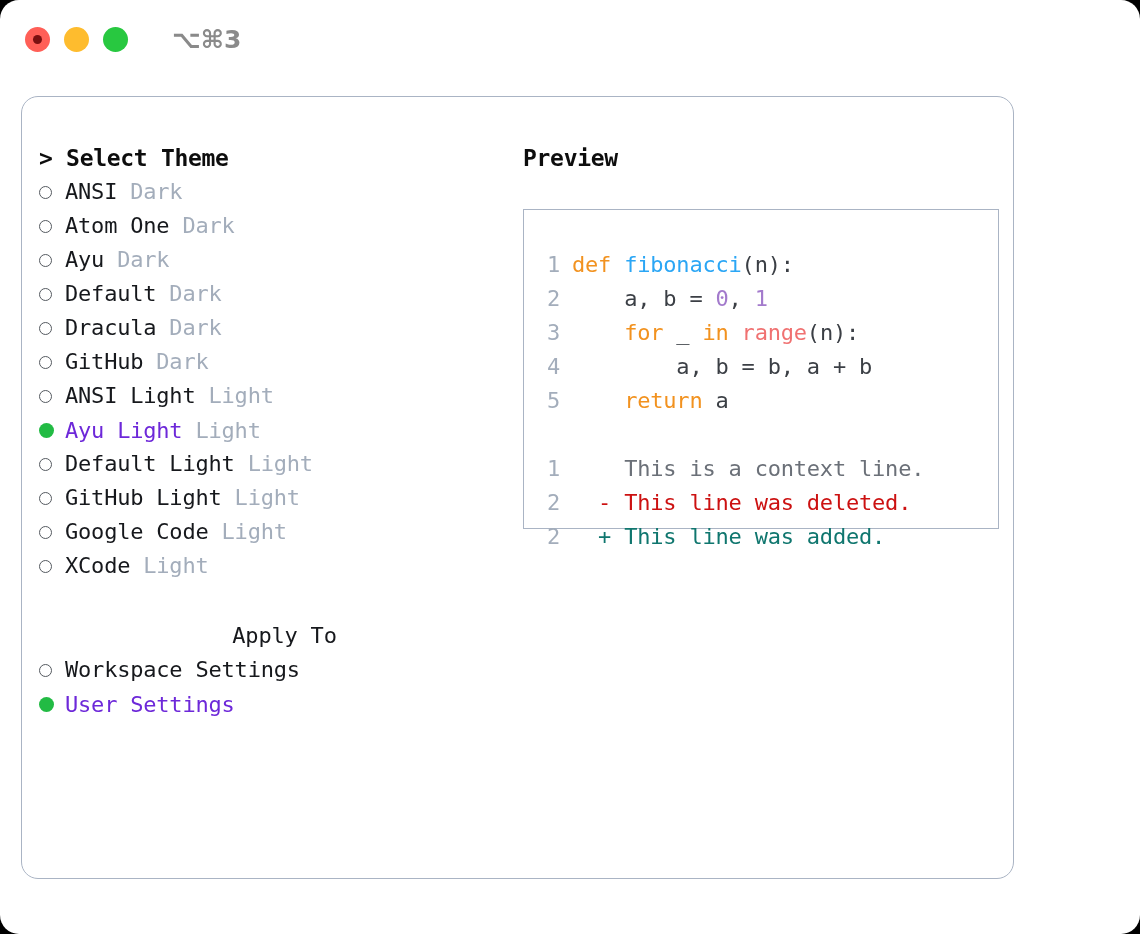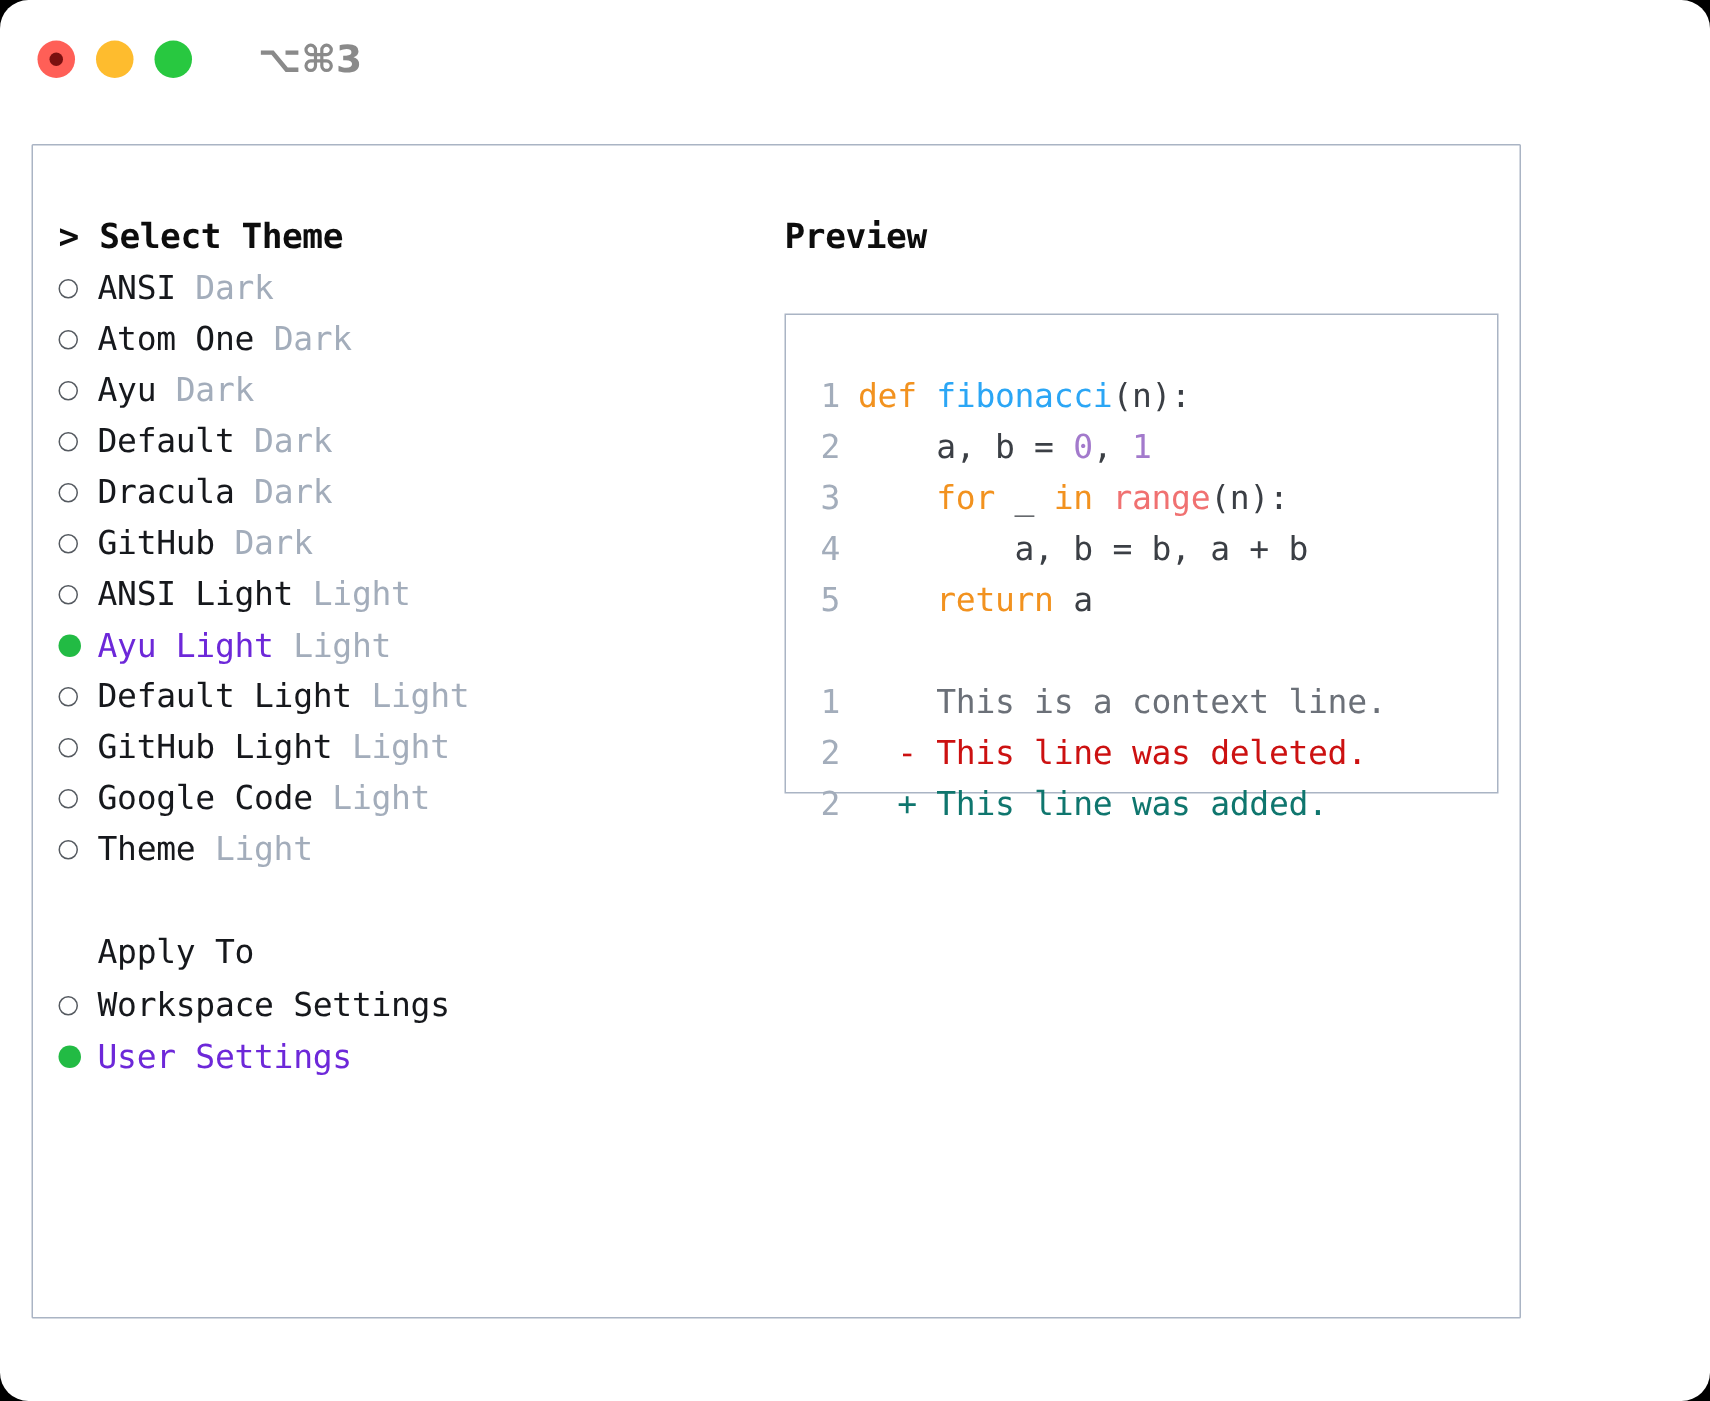--- a/index.html
+++ b/index.html
@@ -55,21 +55,21 @@
     letter-spacing: 0px;
     font-family: "DejaVu Sans", "Liberation Sans", sans-serif;
   }
 
   
   .panel {
     position: absolute;
     left: 21px; top: 96px;
     width: 993px; height: 783px;
     border: 1.6px solid #aab4c4;
-    border-radius: 1px;
+    border-radius: 17px;
     background: #ffffff;
   }
 
   .panel-inner {
     position: absolute;
     left: 0; top: 0; right: 0; bottom: 0;
     padding: 44px 0 0 17px;
     display: flex;
   }
 
@@ -124,20 +124,21 @@
     letter-spacing: -0.2px;
   }
   .section-gap { height: 36px; }
   .subhead {
     font-size: 22px;
     color: #16181c;
     line-height: 34px;
     white-space: pre;
     padding-left: 26px;
     letter-spacing: -0.2px;
+    text-align: center;
   }
   .hint {
     margin-top: 34px;
     font-size: 22px;
     color: #a3adbb;
     line-height: 34px;
     width: 410px;
     letter-spacing: -0.2px;
   }
 
@@ -206,21 +207,21 @@
             <div class="opt-row"><span class="marker"><span class="radio-off"></span></span><span class="opt-label">Atom One</span><span class="opt-tag"> Dark</span></div>
             <div class="opt-row"><span class="marker"><span class="radio-off"></span></span><span class="opt-label">Ayu</span><span class="opt-tag"> Dark</span></div>
             <div class="opt-row"><span class="marker"><span class="radio-off"></span></span><span class="opt-label">Default</span><span class="opt-tag"> Dark</span></div>
             <div class="opt-row"><span class="marker"><span class="radio-off"></span></span><span class="opt-label">Dracula</span><span class="opt-tag"> Dark</span></div>
             <div class="opt-row"><span class="marker"><span class="radio-off"></span></span><span class="opt-label">GitHub</span><span class="opt-tag"> Dark</span></div>
             <div class="opt-row"><span class="marker"><span class="radio-off"></span></span><span class="opt-label">ANSI Light</span><span class="opt-tag"> Light</span></div>
             <div class="opt-row"><span class="marker"><span class="radio-on"></span></span><span class="opt-label sel">Ayu Light</span><span class="opt-tag"> Light</span></div>
             <div class="opt-row"><span class="marker"><span class="radio-off"></span></span><span class="opt-label">Default Light</span><span class="opt-tag"> Light</span></div>
             <div class="opt-row"><span class="marker"><span class="radio-off"></span></span><span class="opt-label">GitHub Light</span><span class="opt-tag"> Light</span></div>
             <div class="opt-row"><span class="marker"><span class="radio-off"></span></span><span class="opt-label">Google Code</span><span class="opt-tag"> Light</span></div>
-            <div class="opt-row"><span class="marker"><span class="radio-off"></span></span><span class="opt-label">Theme</span><span class="opt-tag"> Light</span></div>
+            <div class="opt-row"><span class="marker"><span class="radio-off"></span></span><span class="opt-label">XCode</span><span class="opt-tag"> Light</span></div>
           </div>
 
         <div class="section-gap"></div>
 
         <div class="subhead">Apply To</div>
         <div class="opt-list">
             <div class="opt-row"><span class="marker"><span class="radio-off"></span></span><span class="opt-label">Workspace Settings</span></div>
             <div class="opt-row"><span class="marker"><span class="radio-on"></span></span><span class="opt-label sel">User Settings</span></div>
           </div>
 

